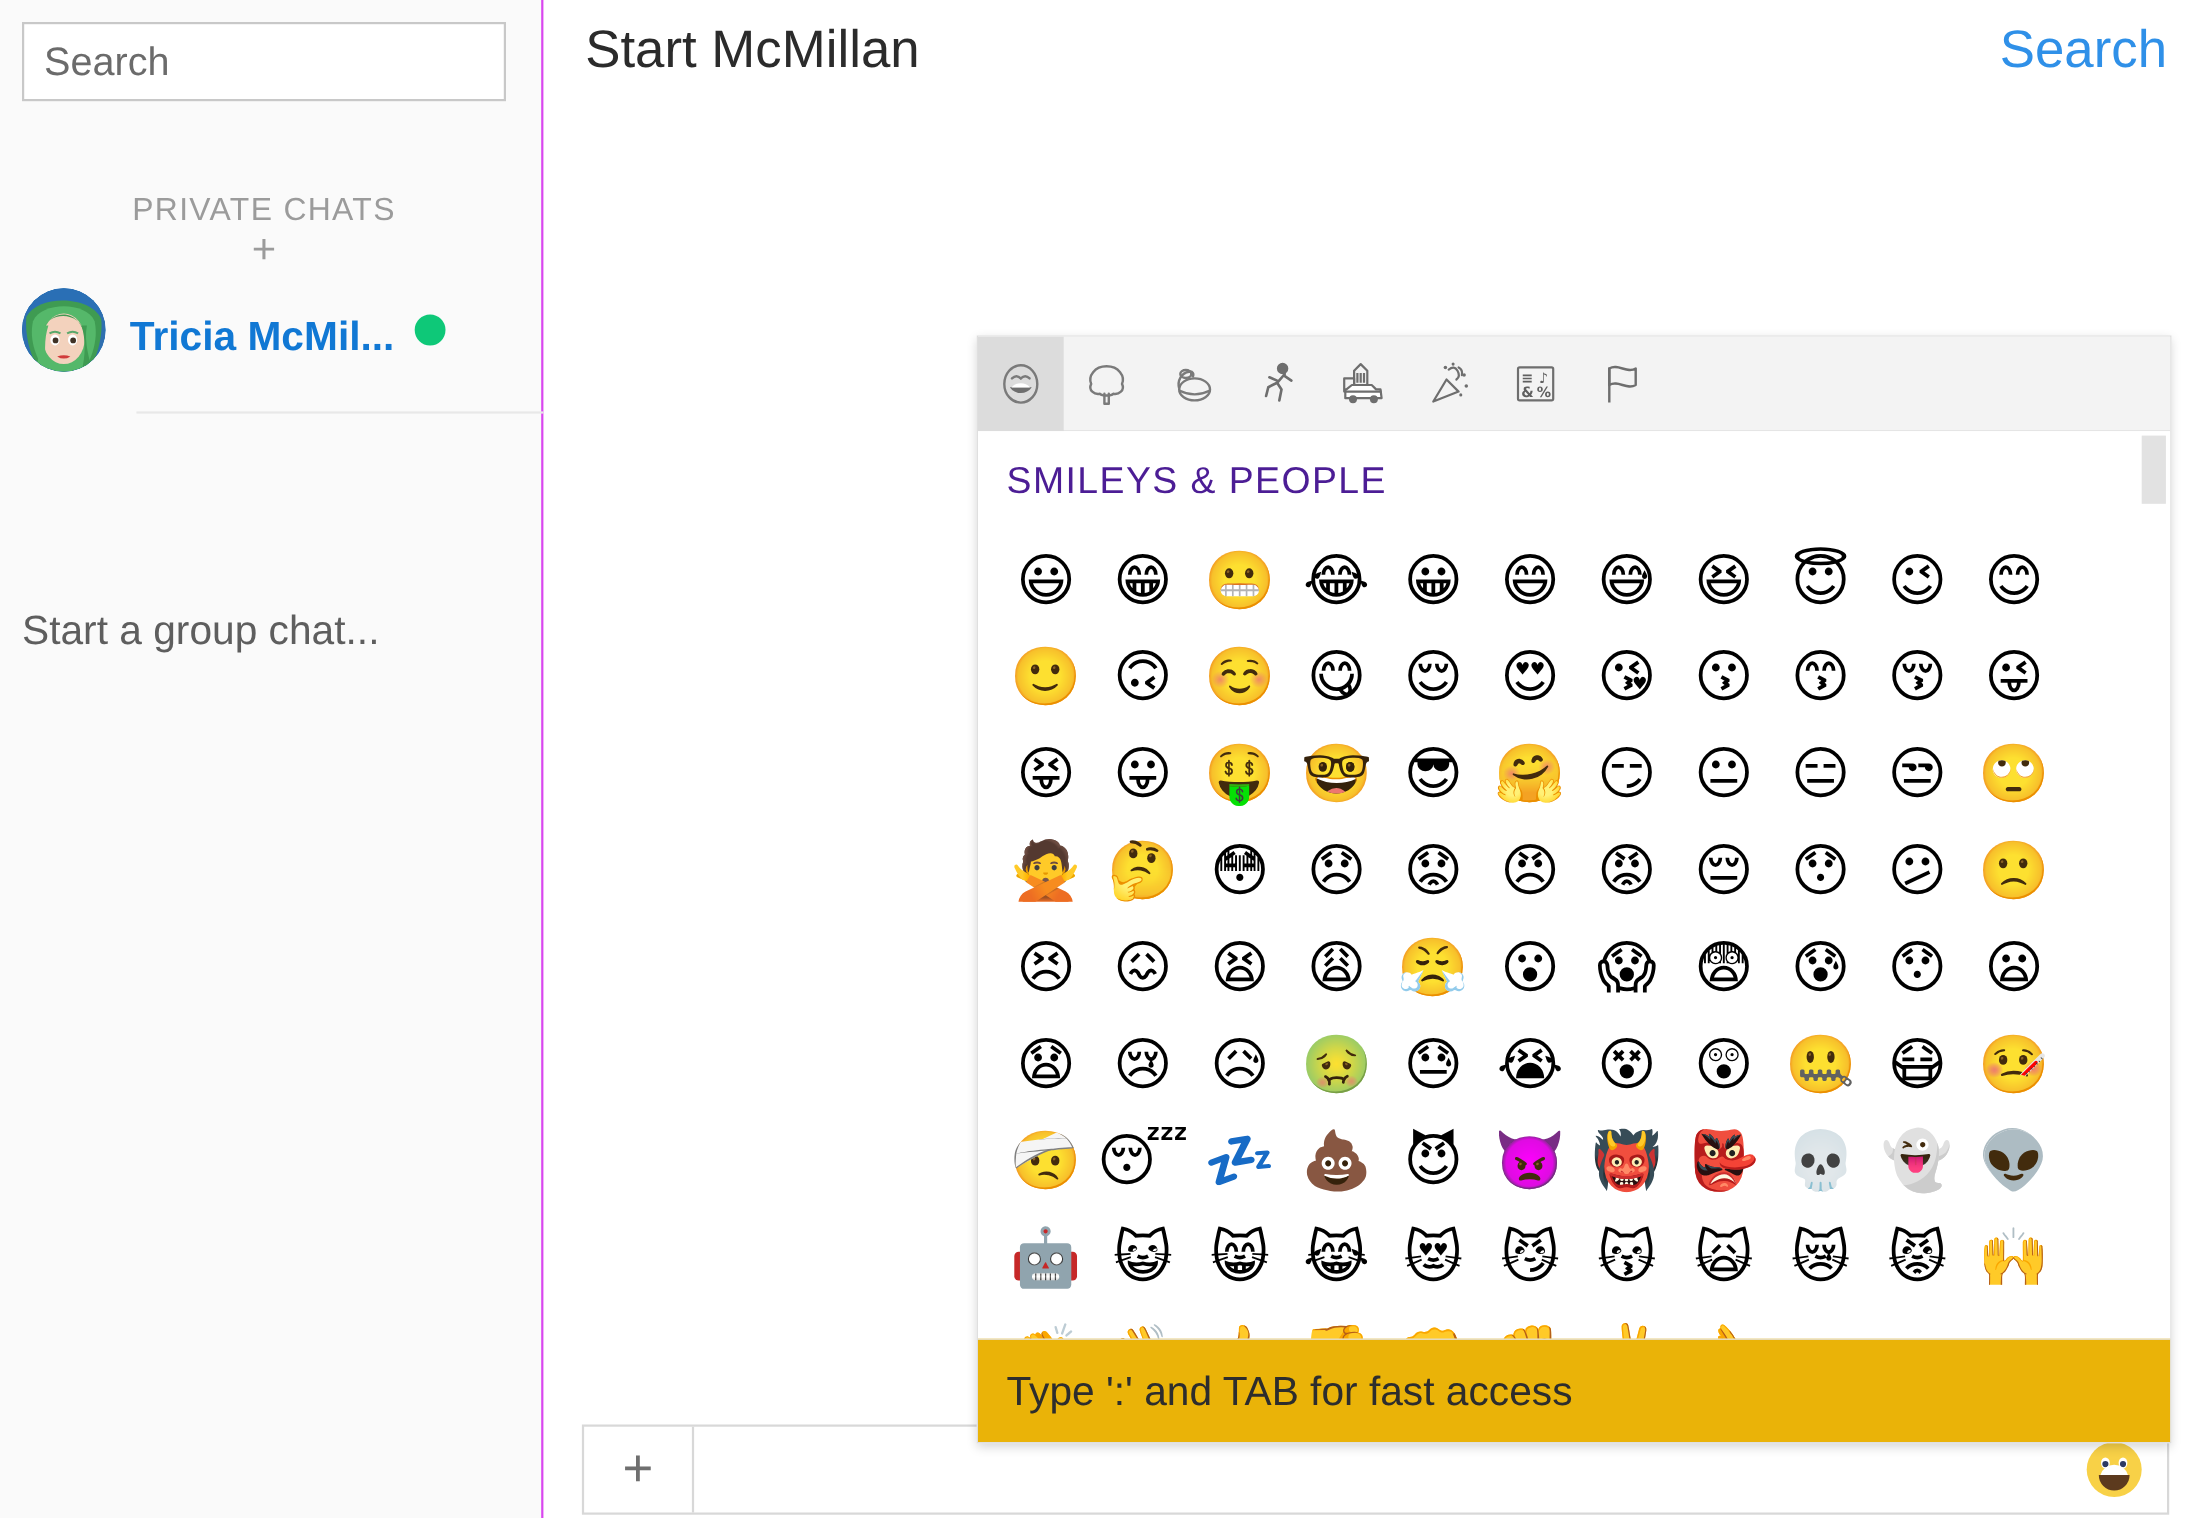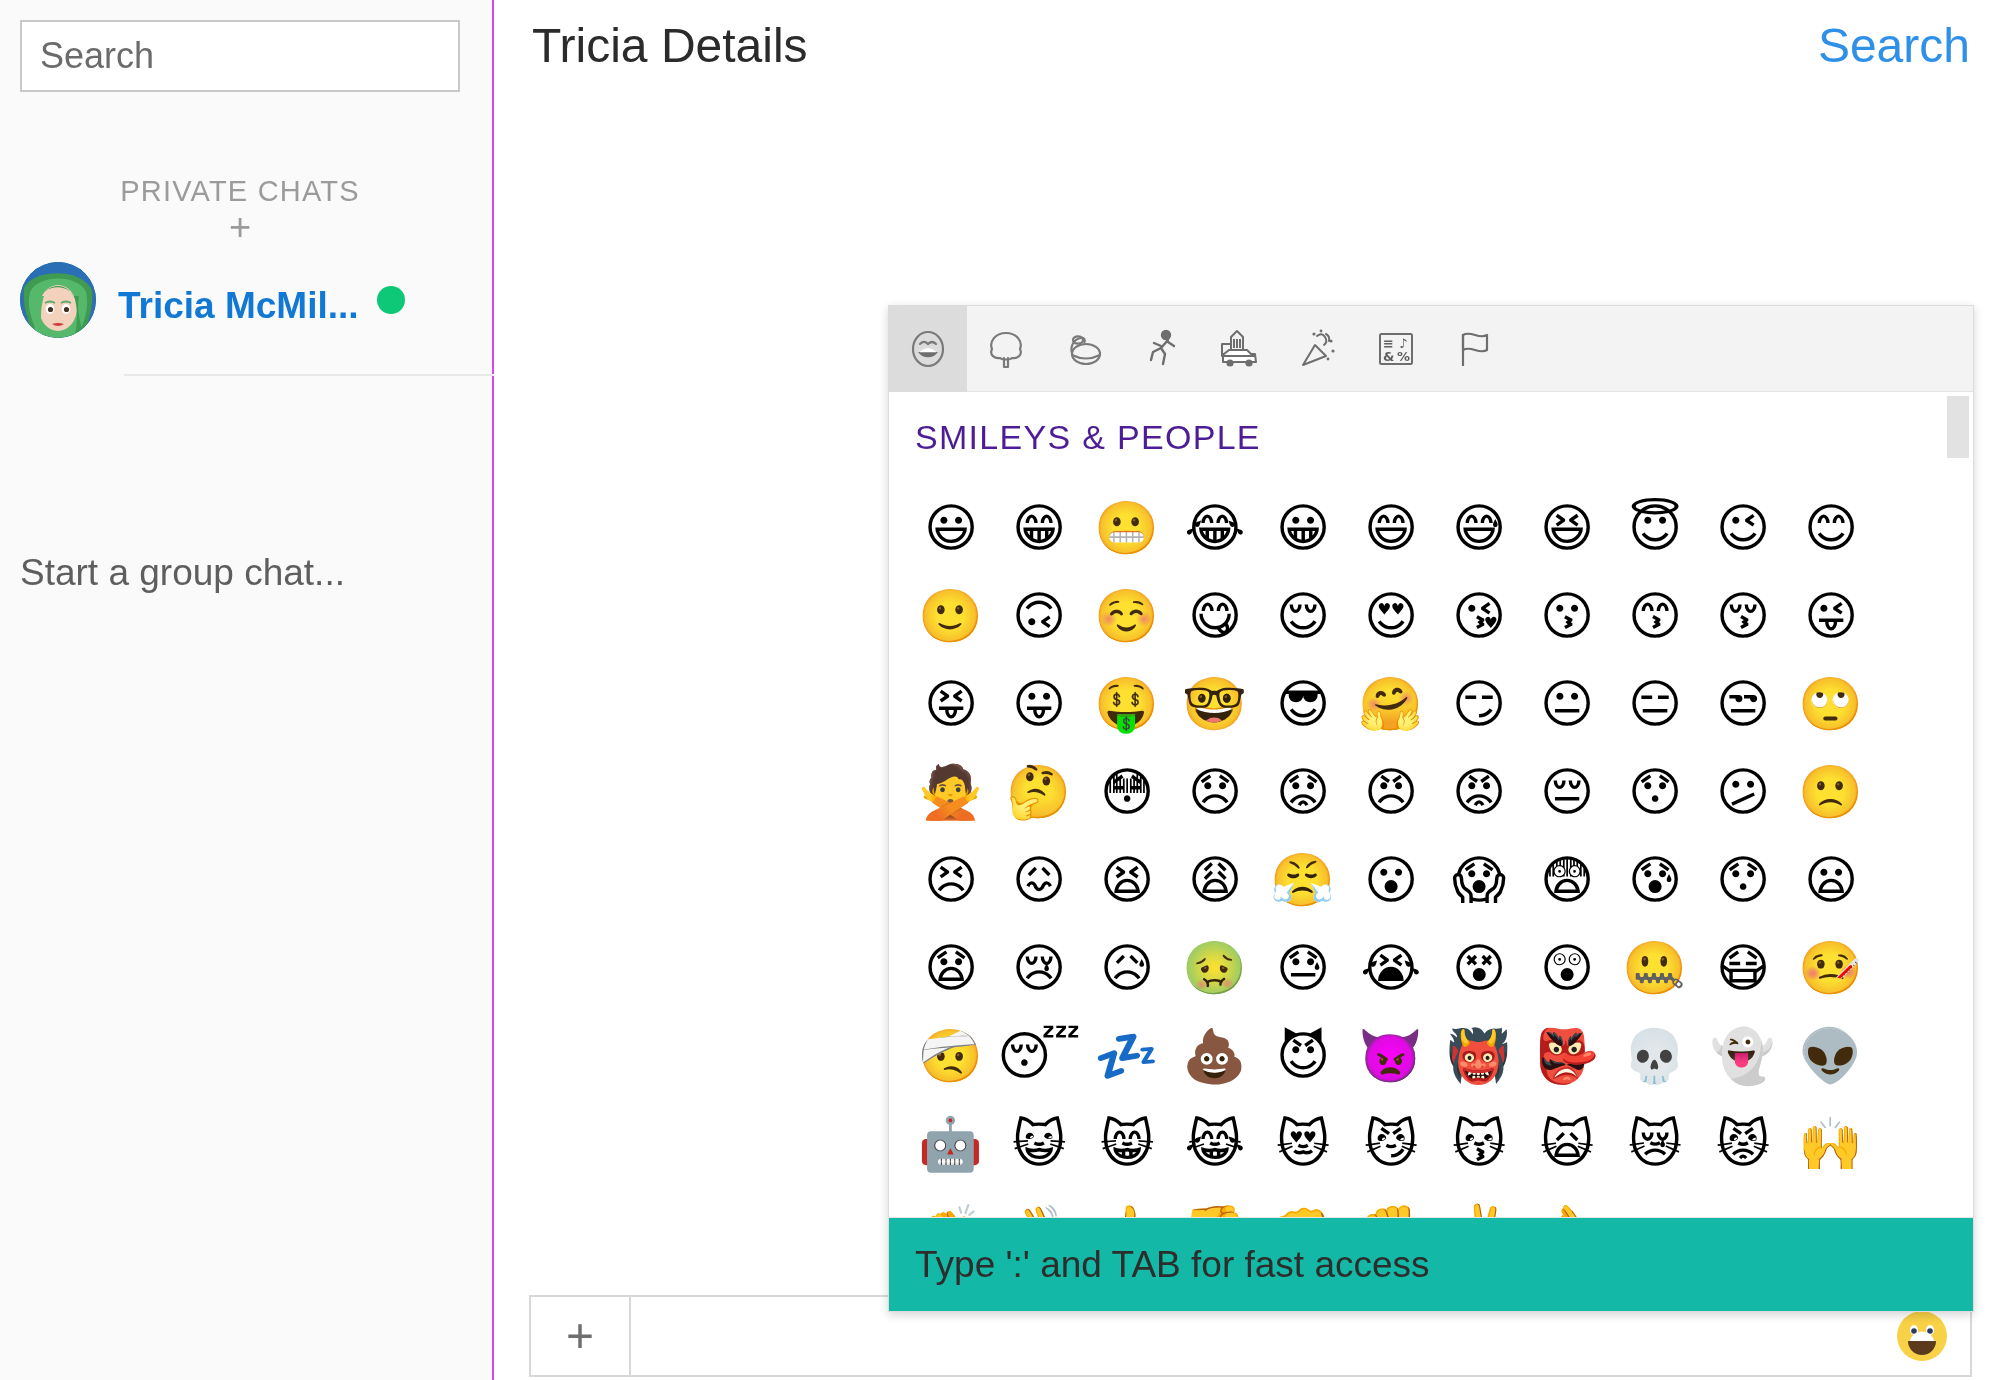--- a/index.html
+++ b/index.html
@@ -278,21 +278,21 @@
     width: 22px; height: 62px;
     background: #e2e2e2;
     cursor: pointer;
   }
 
   .picker-footer {
     position: absolute;
     left: 0; bottom: 0;
     width: 100%;
     height: 94px;
-    background: #14b8a6;
+    background: #eab308;
     border-top: 1px solid #e4e4e4;
     box-sizing: border-box;
     display: flex;
     align-items: center;
   }
   .picker-footer .hint {
     margin-left: 26px;
     font-size: 37px;
     color: #2d2d2d;
   }
@@ -344,21 +344,21 @@
       <span class="chat-name">Tricia McMil...</span>
       <span class="status-dot"></span>
     </div>
     <div class="row-divider"></div>
 
 
     <div class="group-empty">Start a group chat...</div>
   </div>
 
   <div class="main-header">
-    <div class="conv-title">Tricia Details</div>
+    <div class="conv-title">Start McMillan</div>
     <div class="details-link">Search</div>
   </div>
 
   <div class="input-bar">
     <div class="attach-btn">+</div>
     <input class="msg-input" type="text" placeholder="" style="">
     <div class="emoji-btn">
       <svg class="face" viewBox="0 0 54 54" xmlns="http://www.w3.org/2000/svg">
         <circle cx="27" cy="27" r="25" fill="#f8d147"></circle>
         <ellipse cx="19" cy="21" rx="4" ry="5" fill="#ffffff"></ellipse>

